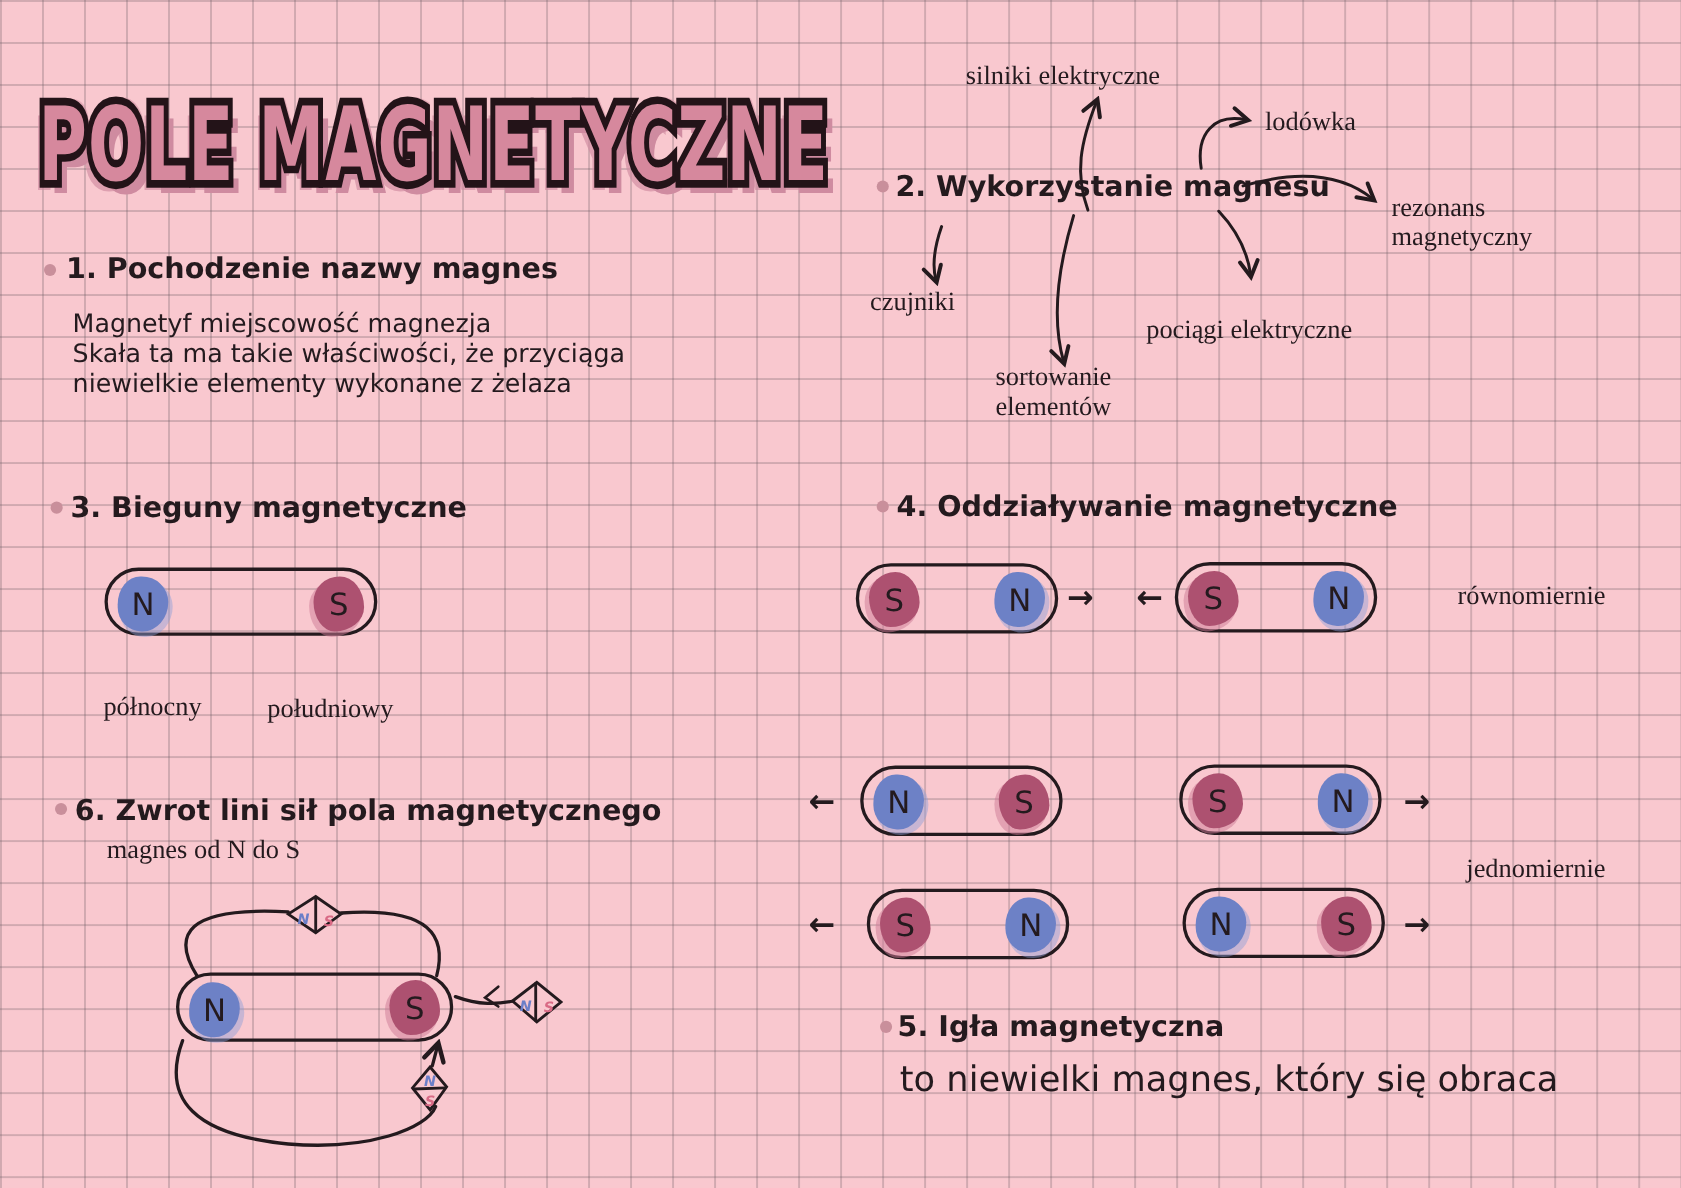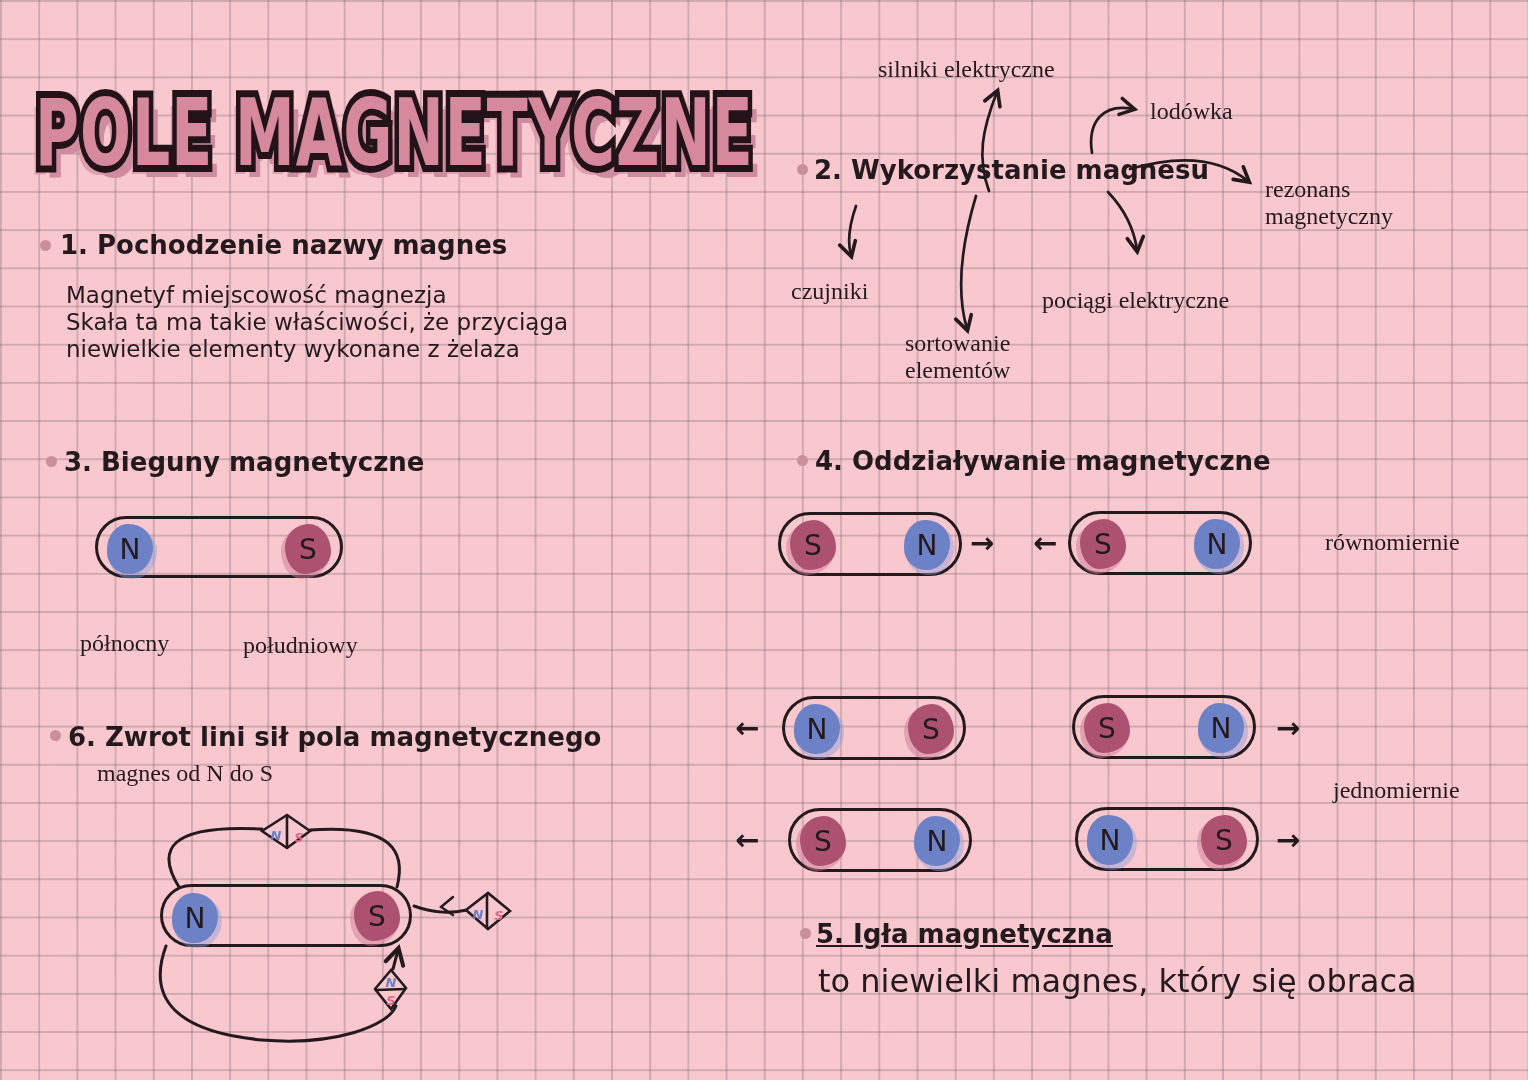--- a/index.html
+++ b/index.html
@@ -52,32 +52,32 @@
 <div class="abs body-text" style="left:66px;top:282px;">Magnetyf miejscowość magnezja
 Skała ta ma takie właściwości, że przyciąga
 niewielkie elementy wykonane z żelaza</div>
 
 <div class="abs bullet" style="left:797px;top:164px;"></div>
 <div class="abs heading" style="left:814px;top:155px;">2. Wykorzystanie magnesu</div>
 <div class="abs label" style="left:878px;top:56px;">silniki elektryczne</div>
 <div class="abs label" style="left:1150px;top:98px;">lodówka</div>
 <div class="abs label" style="left:1265px;top:176px;">rezonans
 magnetyczny</div>
-<div class="abs label" style="left:791px;top:278px;text-align:center;">czujniki</div>
+<div class="abs label" style="left:791px;top:262px;text-align:center;">czujniki</div>
 <div class="abs label" style="left:1042px;top:264px;margin-top:23px;">pociągi elektryczne</div>
 <div class="abs label" style="left:905px;top:330px;">sortowanie
 elementów</div>
 
 <div class="abs bullet" style="left:46px;top:456px;"></div>
 <div class="abs heading" style="left:64px;top:447px;text-align:center;">3. Bieguny magnetyczne</div>
 <div class="magnet" style="left:95px;top:516px;width:248px;height:62px;">
   <span class="pole pole-left pole-n">N</span>
   <span class="pole pole-right pole-s">S</span>
 </div>
-<div class="abs label" style="left:80px;top:630px;text-align:center;">północny</div>
+<div class="abs label" style="left:94px;top:630px;text-align:center;">północny</div>
 <div class="abs label" style="left:243px;top:632px;">południowy</div>
 
 <div class="abs bullet" style="left:797px;top:455px;"></div>
 <div class="abs heading" style="left:815px;top:446px;">4. Oddziaływanie magnetyczne</div>
 
 <div class="magnet" style="left:778px;top:512px;width:184px;height:64px;">
   <span class="pole pole-left pole-s">S</span>
   <span class="pole pole-right pole-n">N</span>
 </div>
 <div class="abs row-arrow" style="left:970px;top:526px;">→</div>
@@ -105,21 +105,21 @@
   <span class="pole pole-left pole-s">S</span>
   <span class="pole pole-right pole-n">N</span>
 </div>
 <div class="magnet" style="left:1075px;top:807px;width:184px;height:64px;">
   <span class="pole pole-left pole-n">N</span>
   <span class="pole pole-right pole-s">S</span>
 </div>
 <div class="abs row-arrow" style="left:1276px;top:823px;">→</div>
 
 <div class="abs bullet" style="left:800px;top:928px;"></div>
-<div class="abs heading" style="left:816px;top:919px;text-decoration:underline;">5. Igła magnetyczna</div>
+<div class="abs heading" style="left:816px;top:919px;">5. Igła magnetyczna</div>
 <div class="abs body-text" style="left:818px;top:968px;font-size:32px;">to niewielki magnes, który się obraca</div>
 
 <div class="abs bullet" style="left:50px;top:730px;"></div>
 <div class="abs heading" style="left:68px;top:722px;">6. Zwrot lini sił pola magnetycznego</div>
 <div class="abs label" style="left:97px;top:760px;">magnes od N do S</div>
 
 <div class="magnet" style="left:160px;top:884px;width:252px;height:63px;">
   <span class="pole pole-left pole-n" style="top:6px;">N</span>
   <span class="pole pole-right pole-s" style="top:4px;">S</span>
 </div>

